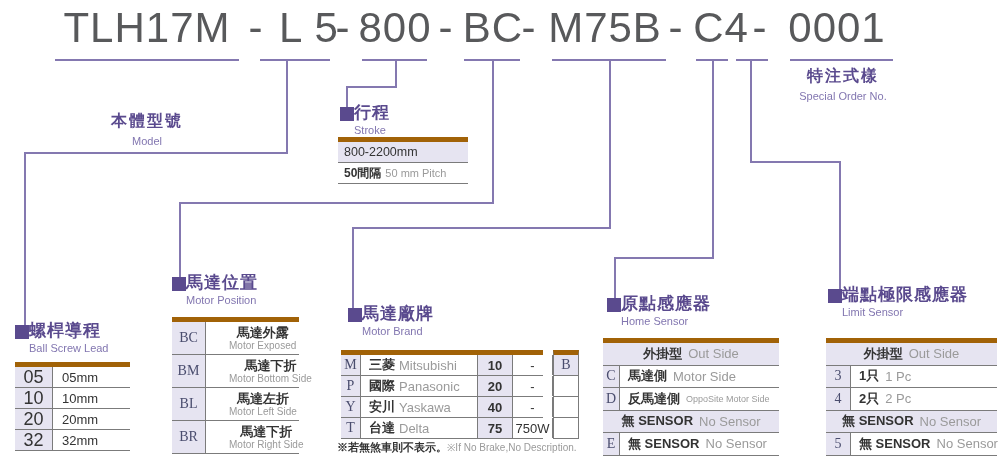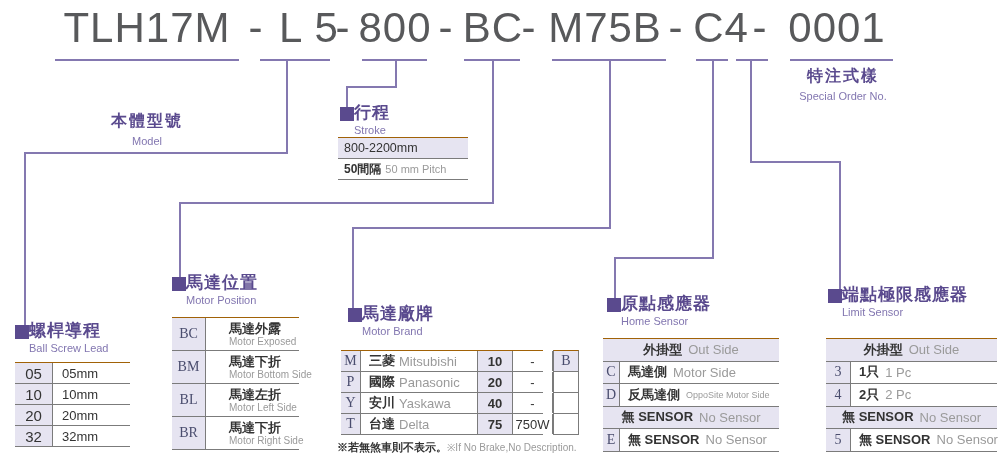--- a/index.html
+++ b/index.html
@@ -55,47 +55,47 @@
   .sec .zh{font-size:17px;font-weight:bold;color:#5a4a8e;line-height:20px;letter-spacing:1px;white-space:nowrap;}
   .sec .en{font-size:11px;color:#8276b0;margin-top:1px;white-space:nowrap;}
   .sec-bsl{left:15px;top:321px;}
   .sec-mpos{left:172px;top:273px;}
   .sec-stroke{left:340px;top:103px;}
   .sec-mbrand{left:348px;top:304px;}
   .sec-home{left:607px;top:294px;}
   .sec-limit{left:828px;top:285px;}
 
   
-  .tbl{position:absolute;border-top:1px solid #a16207;background:#fff;}
+  .tbl{position:absolute;border-top:5px solid #a16207;background:#fff;text-align:center;}
   .tr{display:flex;align-items:center;border-bottom:1px solid #7b7b7b;}
   .lav{background:#e6e4f1;}
   .cc{display:flex;align-items:center;justify-content:center;border-right:1px solid #7b7b7b;align-self:stretch;flex:none;}
   .serif{font-family:"Liberation Serif",serif;color:#4a4d6e;font-size:14px;}
   .zh-b{font-weight:bold;color:#333;font-size:13px;white-space:nowrap;}
   .en-g{color:#9a9a9a;font-size:13px;white-space:nowrap;margin-left:6px;}
   .en-sm{font-size:9px;}
 
   
   .tbl-stroke{left:338px;top:137px;width:130px;}
   .tbl-stroke .tr{height:20px;padding-left:6px;}
   .tbl-stroke .range{font-size:12.5px;color:#333;}
   .tbl-stroke .pz{font-size:12px;font-weight:bold;color:#333;}
   .tbl-stroke .pe{font-size:11px;color:#9a9a9a;margin-left:4px;}
 
   
   .tbl-bsl{left:15px;top:362px;width:115px;}
   .tbl-bsl .tr{height:20px;}
-  .tbl-bsl .cc{width:37px;font-size:15px;color:#333;}
+  .tbl-bsl .cc{width:37px;font-size:18px;color:#333;}
   .tbl-bsl .val{font-size:13px;color:#333;padding-left:9px;}
 
   
   .tbl-mpos{left:172px;top:317px;width:127px;}
   .tbl-mpos .tr{height:32px;}
   .tbl-mpos .cc{width:33px;}
-  .tbl-mpos .desc{padding-left:23px;line-height:1;}
+  .tbl-mpos .desc{padding-left:7px;line-height:1;margin-left:16px;}
   .tbl-mpos .desc .zh-b{display:block;line-height:14px;}
   .tbl-mpos .desc .en-g{display:block;margin-left:0;font-size:10px;line-height:11px;}
 
   
   .tbl-mbr{left:341px;top:350px;width:202px;}
   .tbl-mbr .tr{height:20px;}
   .tbl-mbr .mb-code{width:19px;}
   .tbl-mbr .mb-brand{width:108px;padding-left:8px;border-right:1px solid #7b7b7b;align-self:stretch;display:flex;align-items:center;flex:none;}
   .tbl-mbr .mb-pow{width:34px;font-size:13px;font-weight:bold;color:#333;}
   .tbl-mbr .mb-watt{width:39px;font-size:13px;color:#333;border-right:1px solid #7b7b7b;}

